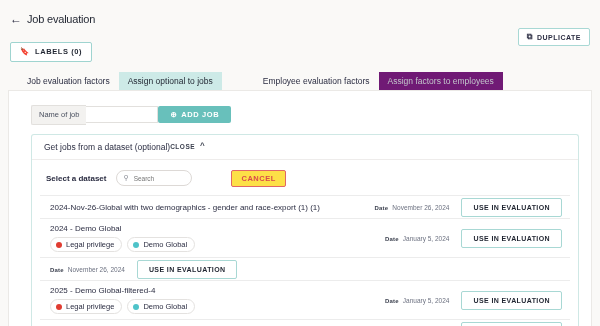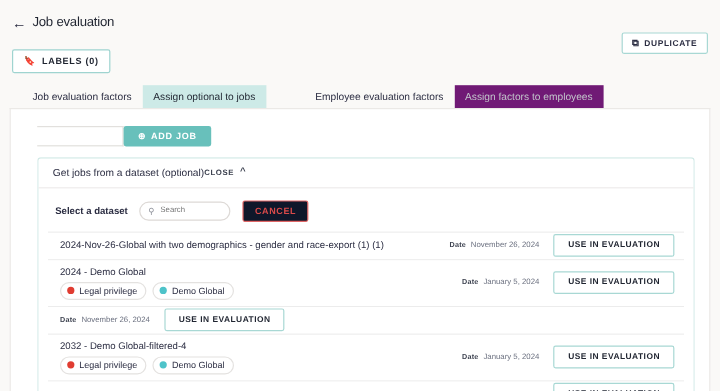--- a/index.html
+++ b/index.html
@@ -237,29 +237,30 @@
     outline: none;
     font-size: 6.5px;
     color: #8d9099;
     width: 100%;
     background: transparent;
     font-family: "Liberation Sans", sans-serif;
   }
   .cancel-btn {
     border: 1px solid #e06666;
     color: #d94a4a;
-    background: #0f172a;
+    background: #fde047;
     font-size: 7.5px;
     font-weight: bold;
     letter-spacing: 0.5px;
     padding: 4px 9px;
     border-radius: 2px;
     cursor: pointer;
     line-height: 1;
     font-family: "Liberation Sans", sans-serif;
+    margin-left: 29px;
   }
 
   
   .ds-list {
     margin: 0 8px;
     border-top: 1px solid #ececec;
   }
   .ds-row {
     display: flex;
     align-items: center;
@@ -368,20 +369,21 @@
     <div class="tab">Job evaluation factors</div>
     <div class="tab active">Assign optional to jobs</div>
     <div class="tab-gap"></div>
     <div class="tab">Employee evaluation factors</div>
     <div class="tab disabled">Assign factors to employees</div>
   </div>
 
   <div class="panel">
 
     <div class="job-row">
+      <span class="name-label">Name of job</span>
       <input class="name-input" type="text" placeholder="" style="">
       <button class="add-job-btn">
         <span>⊕</span>
         <span>ADD JOB</span>
       </button>
     </div>
 
     <div class="dataset-box">
 
       <div class="dataset-head">
@@ -444,21 +446,21 @@
             <span class="date-wrap">
               <span class="date-label">Date</span>
               <span class="date-value">November 26, 2024</span>
             </span>
             <button class="use-btn">USE IN EVALUATION</button>
           </div>
         </div>
 
         <div class="ds-row tall">
           <div class="ds-left">
-            <span class="ds-title">2032 - Demo Global-filtered-4</span>
+            <span class="ds-title">2025 - Demo Global-filtered-4</span>
             <span class="chips">
               <span class="chip">
                 <span class="dot" style="background:#e03c31"></span>
                 <span>Legal privilege</span>
               </span>
               <span class="chip">
                 <span class="dot" style="background:#4ec3c9"></span>
                 <span>Demo Global</span>
               </span>
             </span>

